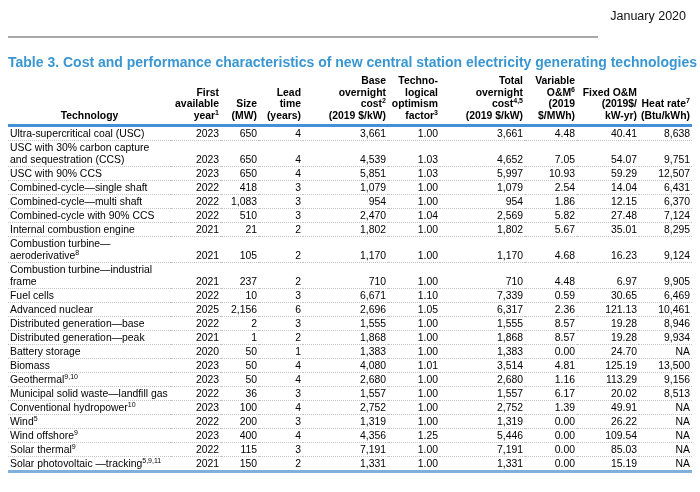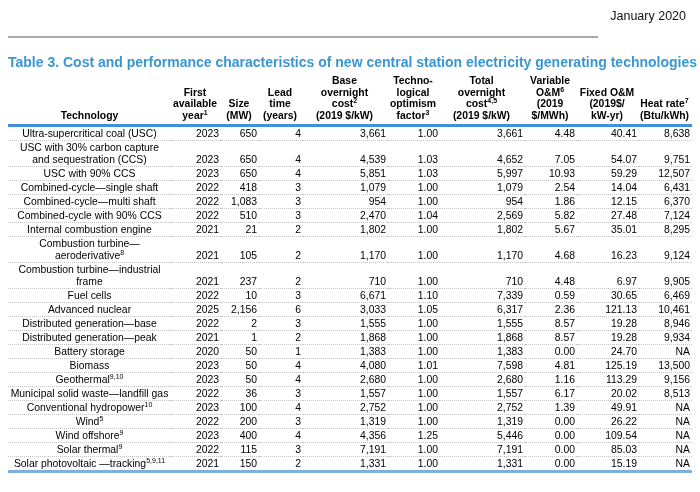--- a/index.html
+++ b/index.html
@@ -26,33 +26,33 @@
     color: #3a96d1; white-space: nowrap;
   }
 
   table.cost-table {
     position: absolute; top: 75px; left: 8px;
     width: 684px; border-collapse: collapse; table-layout: fixed;
   }
   table.cost-table th {
     vertical-align: bottom;
     font-size: 10.4px; font-weight: bold; line-height: 11.5px;
-    text-align: center; padding: 0 2px 3px 0;
+    text-align: right; padding: 0 2px 3px 0;
     border-bottom: 3px solid #4190d8;
     overflow: hidden;
   }
   table.cost-table th.tech { text-align: center; padding-left: 2px; }
   table.cost-table td {
     vertical-align: bottom;
     font-size: 10.4px; line-height: 12px;
     text-align: right; padding: 1px 2px 0 0;
     border-bottom: 1px dotted #c4c4c4;
     overflow: hidden;
   }
-  table.cost-table td.tech { text-align: center; padding-left: 2px; margin-left: 16px; }
+  table.cost-table td.tech { text-align: left; padding-left: 2px; margin-left: 16px; }
   table.cost-table tbody tr:last-child td { border-bottom: 3px solid #7fb0dd; }
   sup { font-size: 7px; line-height: 0; }
 </style>
 </head>
 <body>
 
 <div class="page">
   <div class="issue-date">January 2020</div>
   <div class="top-rule"></div>
   <h1 class="table-title">Table 3. Cost and performance characteristics of new central station electricity generating technologies</h1>
@@ -203,21 +203,21 @@
           <td>7,339</td>
           <td>0.59</td>
           <td>30.65</td>
           <td>6,469</td>
         </tr>
         <tr>
           <td class="tech">Advanced nuclear</td>
           <td>2025</td>
           <td>2,156</td>
           <td>6</td>
-          <td>3,033</td>
+          <td>2,696</td>
           <td>1.05</td>
           <td>6,317</td>
           <td>2.36</td>
           <td>121.13</td>
           <td>10,461</td>
         </tr>
         <tr>
           <td class="tech">Distributed generation—base</td>
           <td>2022</td>
           <td>2</td>
@@ -253,21 +253,21 @@
           <td>24.70</td>
           <td>NA</td>
         </tr>
         <tr>
           <td class="tech">Biomass</td>
           <td>2023</td>
           <td>50</td>
           <td>4</td>
           <td>4,080</td>
           <td>1.01</td>
-          <td>7,598</td>
+          <td>3,514</td>
           <td>4.81</td>
           <td>125.19</td>
           <td>13,500</td>
         </tr>
         <tr>
           <td class="tech">Geothermal<sup>9,10</sup></td>
           <td>2023</td>
           <td>50</td>
           <td>4</td>
           <td>2,680</td>

